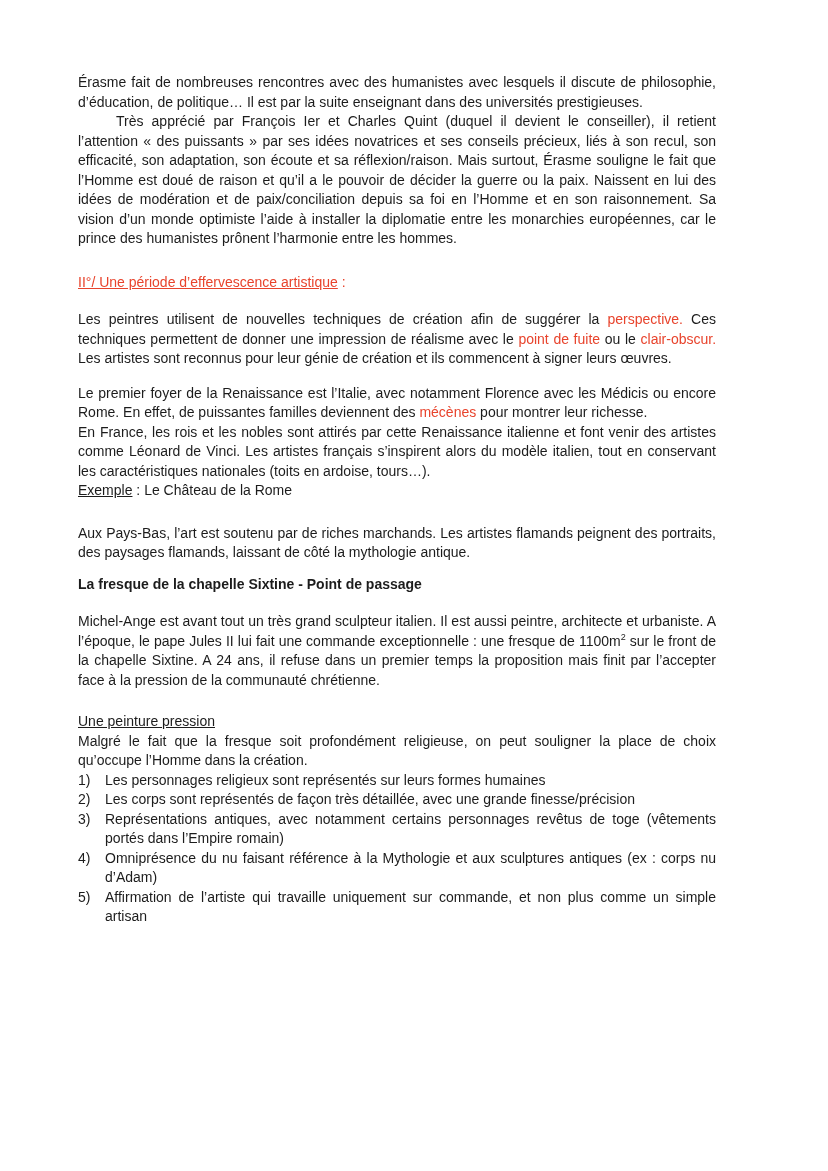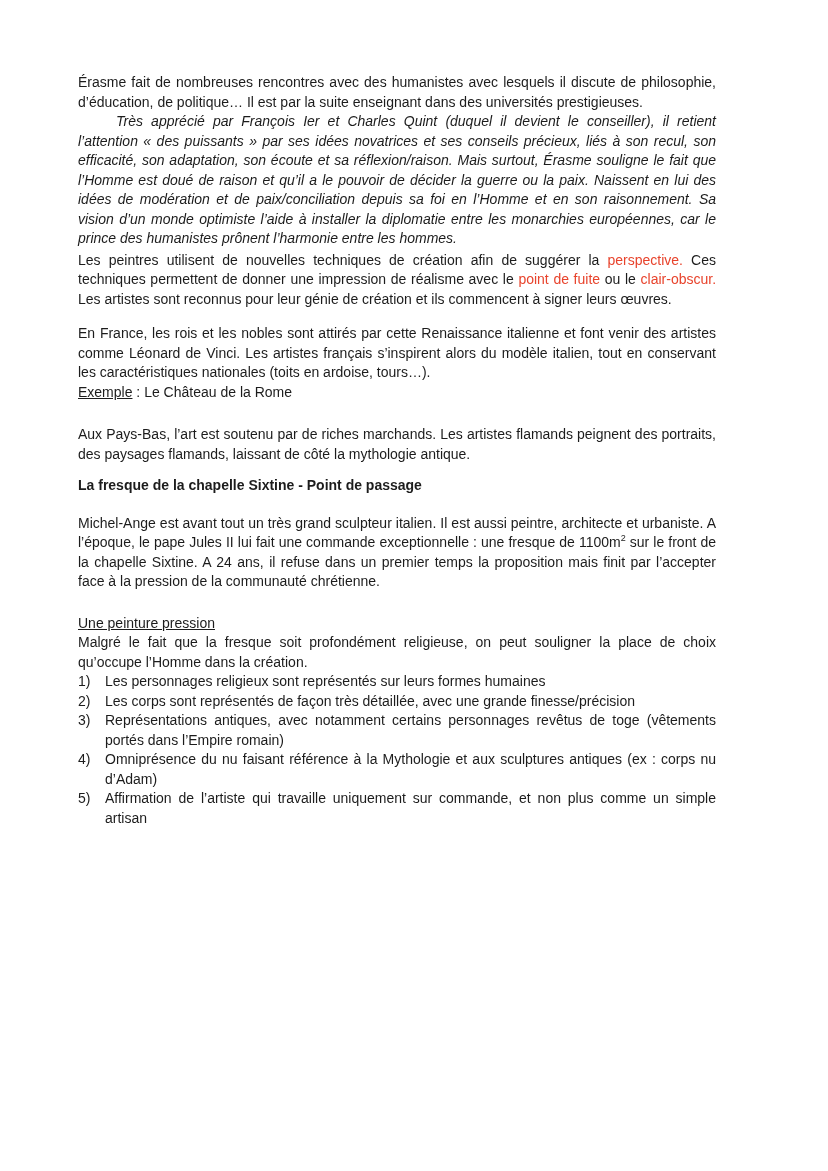--- a/index.html
+++ b/index.html
@@ -14,28 +14,28 @@
     position: relative;
     width: 828px;
     height: 1171px;
     background: #ffffff;
     padding: 73px 112px 0 78px;
     color: #1c1c1c;
     font-size: 14px;
     line-height: 19.5px;
   }
   .para { text-align: justify; }
-  .indent { text-indent: 38px; font-style: italic; }
+  .indent { text-indent: 38px; }
   .red { color: #e8432c; }
   .u { text-decoration: underline; }
   .section-heading {
     margin-top: 24px;
     color: #e8432c;
   }
-  .gap-after-heading { margin-top: 2px; }
+  .gap-after-heading { margin-top: 18px; }
   .gap-small { margin-top: 15px; }
   .gap-med { margin-top: 23px; }
   .bold-heading {
     margin-top: 12px;
     font-weight: bold;
   }
   .gap-para { margin-top: 18px; }
   .humanist-block { margin-top: 22px; }
   sup { font-size: 9px; vertical-align: super; line-height: 0; }
   .list-item { display: flex; }
@@ -43,24 +43,26 @@
   .list-item .txt { flex: 1; text-align: justify; }
 </style>
 </head>
 <body>
 
 <div class="page">
 
   <p class="para">Érasme fait de nombreuses rencontres avec des humanistes avec lesquels il discute de philosophie, d’éducation, de politique… Il est par la suite enseignant dans des universités prestigieuses.</p>
   <p class="para indent">Très apprécié par François Ier et Charles Quint (duquel il devient le conseiller), il retient l’attention « des puissants » par ses idées novatrices et ses conseils précieux, liés à son recul, son efficacité, son adaptation, son écoute et sa réflexion/raison. Mais surtout, Érasme souligne le fait que l’Homme est doué de raison et qu’il a le pouvoir de décider la guerre ou la paix. Naissent en lui des idées de modération et de paix/conciliation depuis sa foi en l’Homme et en son raisonnement. Sa vision d’un monde optimiste l’aide à installer la diplomatie entre les monarchies européennes, car le prince des humanistes prônent l’harmonie entre les hommes.</p>
 
+  <div class="section-heading"><span class="u">II°/ Une période d’effervescence artistique</span><span> :</span></div>
 
   <p class="para gap-after-heading"><span>Les peintres utilisent de nouvelles techniques de création afin de suggérer la </span><span class="red">perspective.</span><span> Ces techniques permettent de donner une impression de réalisme avec le </span><span class="red">point de fuite</span><span> ou le </span><span class="red">clair-obscur.</span><span> Les artistes sont reconnus pour leur génie de création et ils commencent à signer leurs œuvres.</span></p>
 
   <div class="gap-small">
+    <p class="para"><span>Le premier foyer de la Renaissance est l’Italie, avec notamment Florence avec les Médicis ou encore Rome. En effet, de puissantes familles deviennent des </span><span class="red">mécènes</span><span> pour montrer leur richesse.</span></p>
     <p class="para">En France, les rois et les nobles sont attirés par cette Renaissance italienne et font venir des artistes comme Léonard de Vinci. Les artistes français s’inspirent alors du modèle italien, tout en conservant les caractéristiques nationales (toits en ardoise, tours…).</p>
     <p class="para"><span class="u">Exemple</span><span> : Le Château de la Rome</span></p>
   </div>
 
   <p class="para gap-med">Aux Pays-Bas, l’art est soutenu par de riches marchands. Les artistes flamands peignent des portraits, des paysages flamands, laissant de côté la mythologie antique.</p>
 
   <div class="bold-heading">La fresque de la chapelle Sixtine - Point de passage</div>
 
   <p class="para gap-para"><span>Michel-Ange est avant tout un très grand sculpteur italien. Il est aussi peintre, architecte et urbaniste. A l’époque, le pape Jules II lui fait une commande exceptionnelle : une fresque de 1100m</span><sup>2</sup><span> sur le front de la chapelle Sixtine. A 24 ans, il refuse dans un premier temps la proposition mais finit par l’accepter face à la pression de la communauté chrétienne.</span></p>
 

